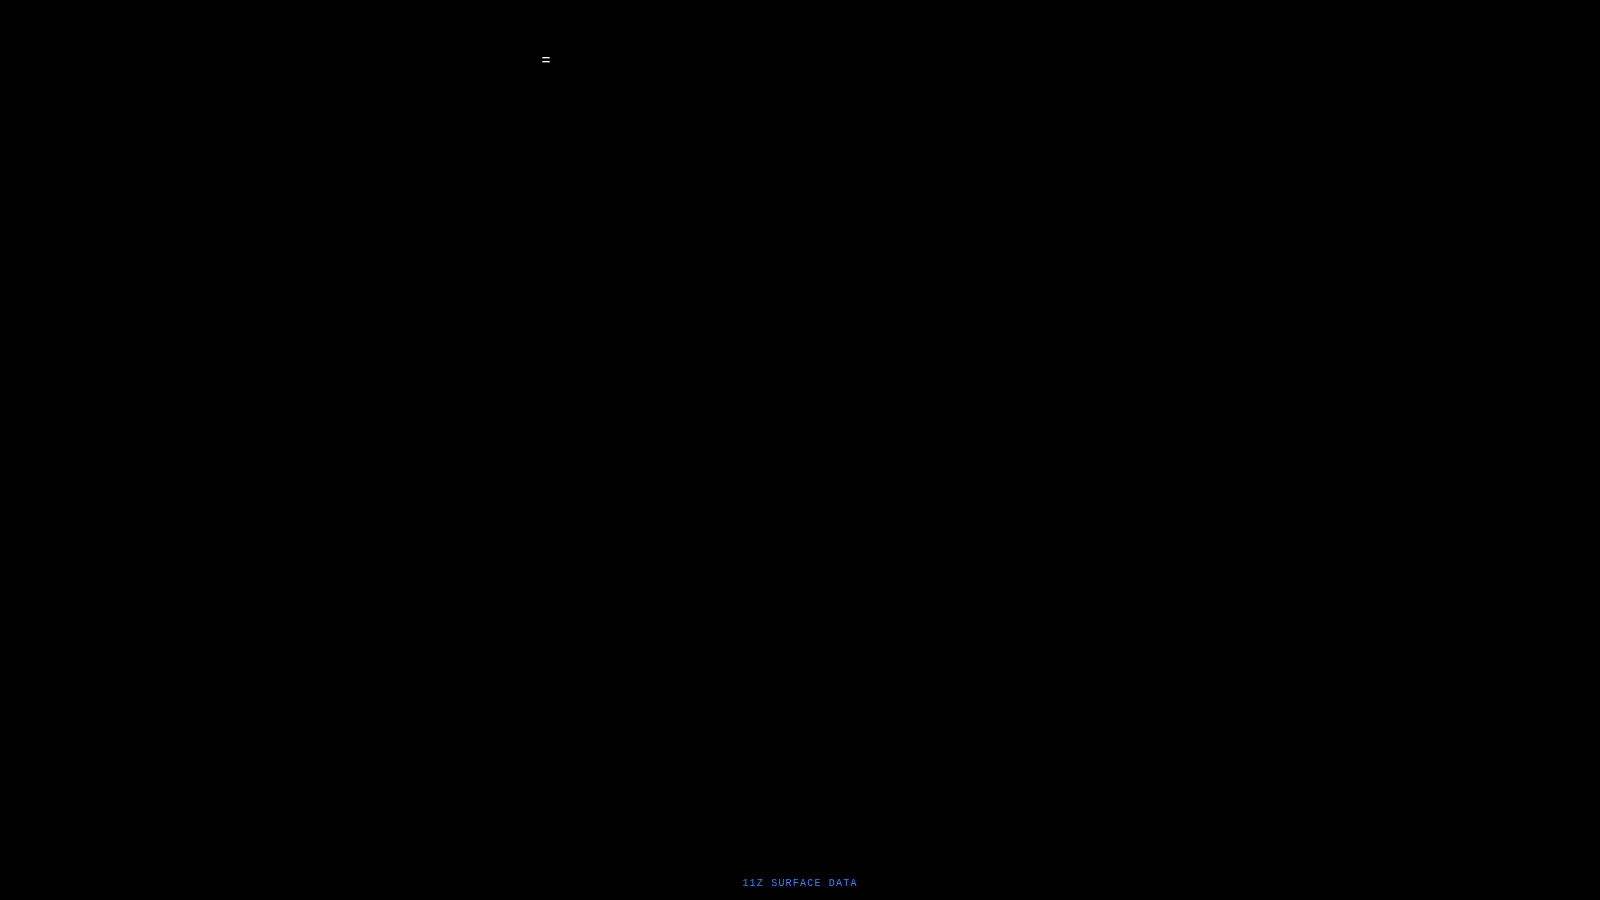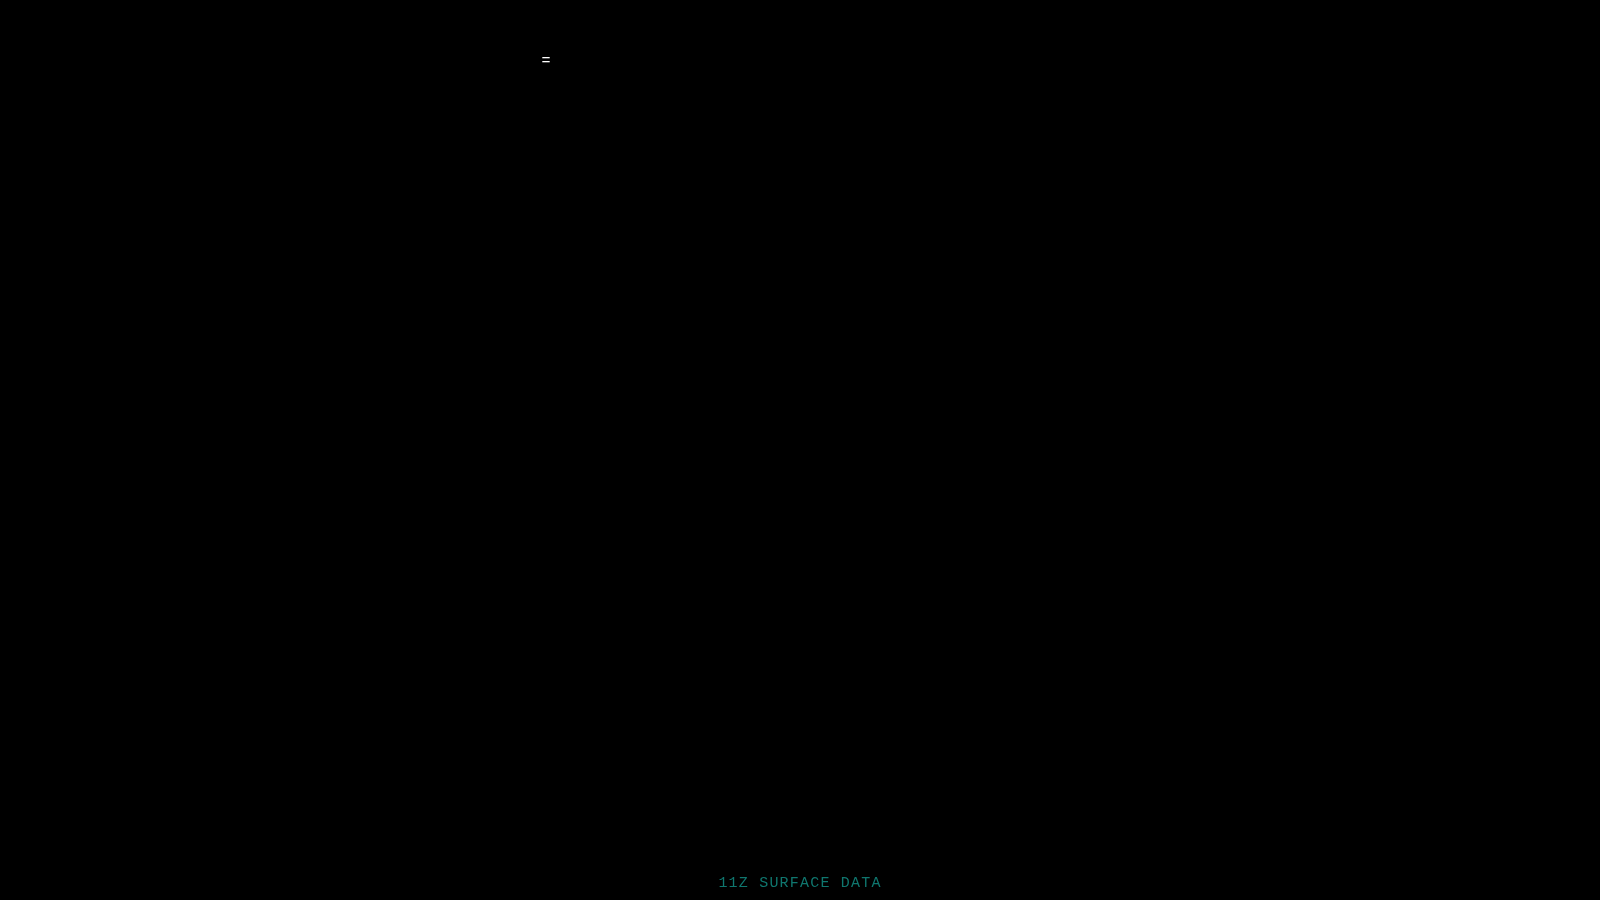--- a/index.html
+++ b/index.html
@@ -39,24 +39,24 @@
   }
 
   
   .caption {
     position: absolute;
     left: 0;
     right: 0;
     top: 876px;
     text-align: center;
     font-family: "Liberation Mono", "DejaVu Sans Mono", monospace;
-    font-size: 15px;
+    font-size: 10px;
     line-height: 16px;
     letter-spacing: 1.2px;
-    color: #0f766e;
+    color: #3b82f6;
     white-space: nowrap;
     user-select: none;
   }
 </style>
 </head>
 <body>
 
 <div id="screen">
 
   <div class="marker">=</div>

